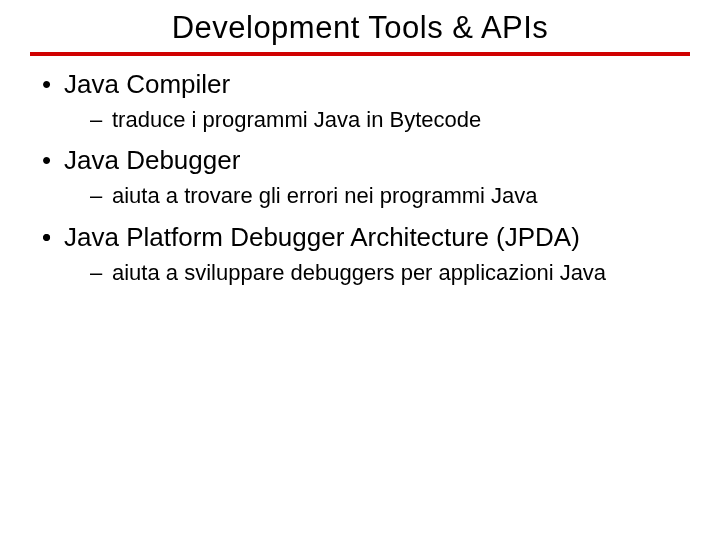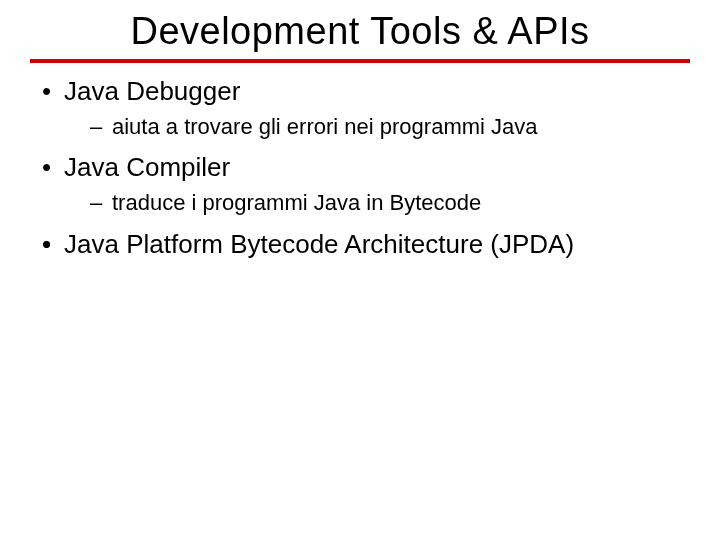--- a/index.html
+++ b/index.html
@@ -18,21 +18,21 @@
     height: 540px;
     padding: 10px 30px 0 30px;
   }
   .title-block {
     text-align: center;
     padding: 0 0 6px 0;
     border-bottom: 4px solid #d00000;
     margin-bottom: 12px;
   }
   .title {
-    font-size: 38px;
+    font-size: 31px;
     font-weight: 400;
     letter-spacing: 0.5px;
   }
   ul.level1 {
     list-style: none;
     margin: 0;
     padding: 0 0 0 8px;
   }
   ul.level1 > li {
     position: relative;
@@ -71,30 +71,33 @@
 </head>
 <body>
 
 <div class="slide">
   <div class="title-block">
     <div class="title">Development Tools &amp; APIs</div>
   </div>
 
   <ul class="level1">
     <li>
+      <span>Java Compiler</span>
+      <ul class="level2">
+        <li>traduce i programmi Java in Bytecode</li>
+      </ul>
+    </li>
+    <li>
       <span>Java Debugger</span>
       <ul class="level2">
         <li>aiuta a trovare gli errori nei programmi Java</li>
       </ul>
     </li>
     <li>
-      <span>Java Compiler</span>
-      <ul class="level2">
-        <li>traduce i programmi Java in Bytecode</li>
-      </ul>
     </li>
     <li>
-    </li>
-    <li>
-      <span>Java Platform Bytecode Architecture (JPDA)</span>
+      <span>Java Platform Debugger Architecture (JPDA)</span>
+      <ul class="level2">
+        <li>aiuta a sviluppare debuggers per applicazioni Java</li>
+      </ul>
     </li>
   </ul>
 </div>
 
 </body></html>

